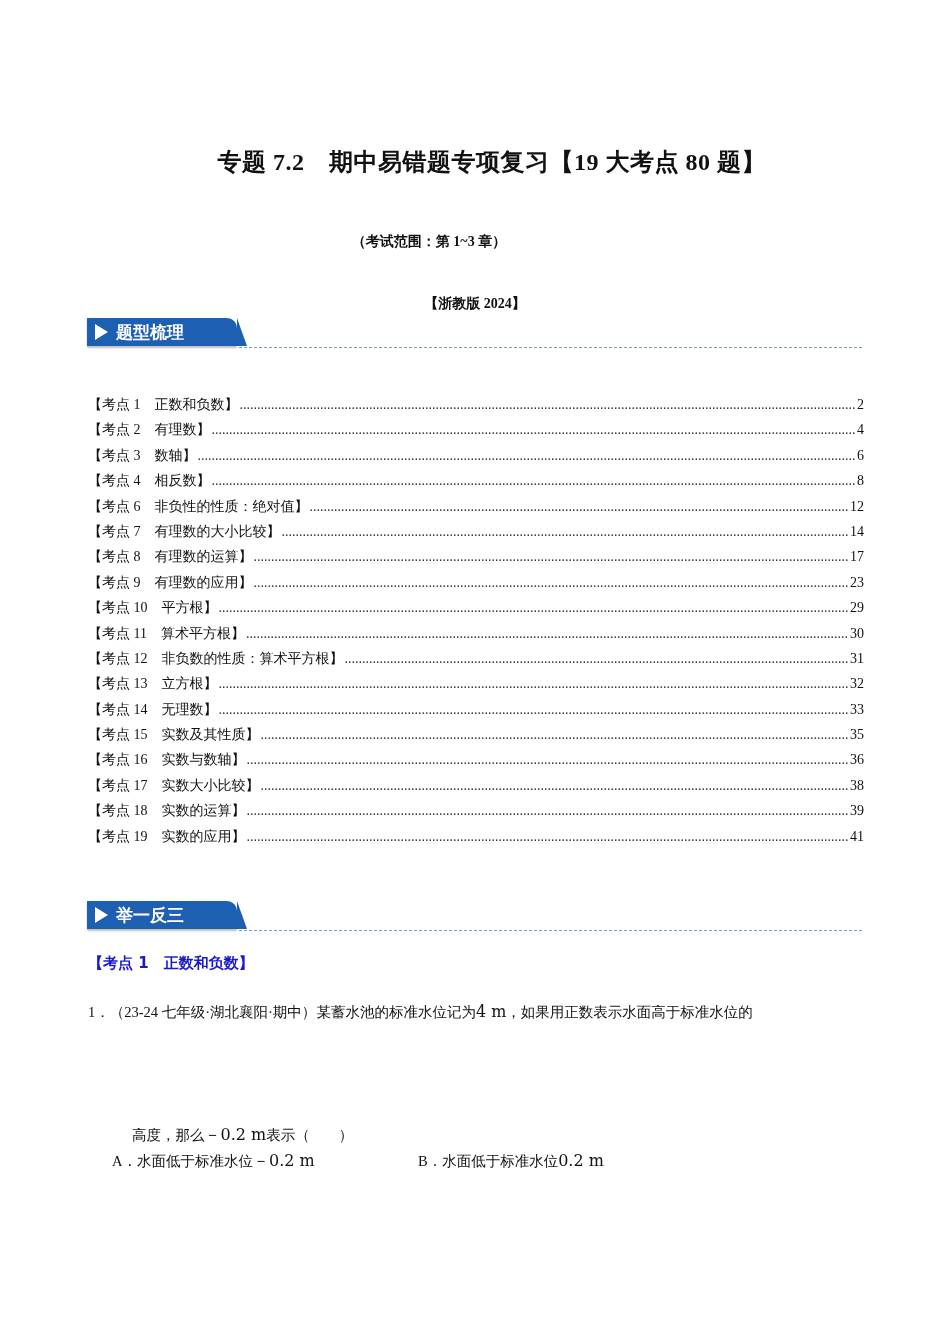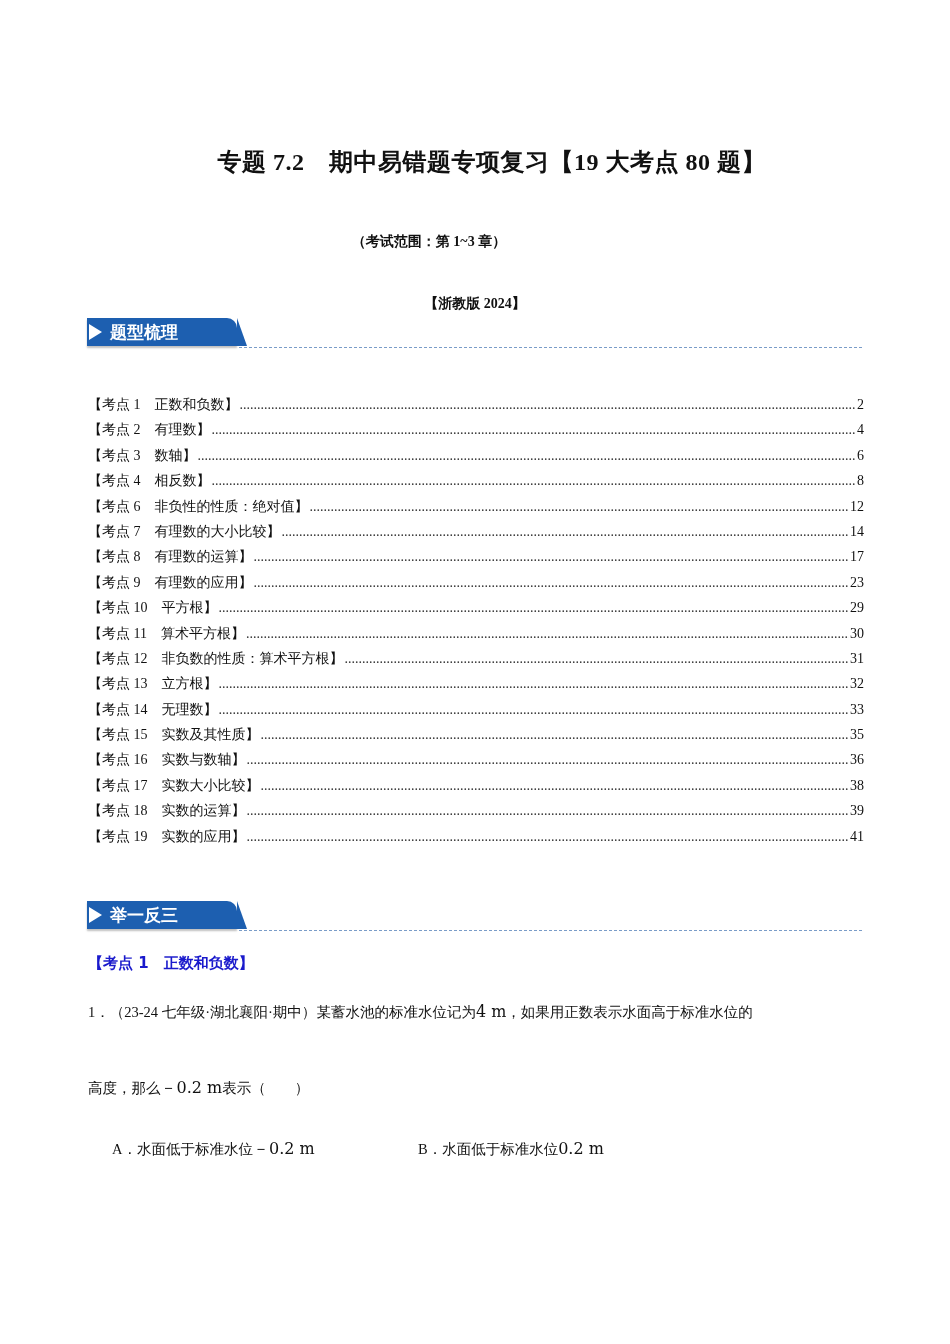--- a/index.html
+++ b/index.html
@@ -7,40 +7,40 @@
          font-family: "Liberation Serif", "DejaVu Serif", serif; color: #111; }
   .title { position: absolute; top: 146px; left: 0; width: 766px; text-align: right;
            font-size: 24px; font-weight: bold; letter-spacing: 0.5px; }
   .subtitle { position: absolute; top: 233px; left: 0; width: 858px; text-align: center;
               font-size: 14px; font-weight: bold; }
   .edition { position: absolute; top: 295px; left: 0; width: 950px; text-align: center;
              font-size: 14px; font-weight: bold; }
   .banner { position: absolute; left: 87px; width: 775px; height: 32px; }
   .banner .tab { position: absolute; left: 0; top: 0; height: 28px; width: 150px;
                  background: #1d5fb0; color: #fff; font-family: "DejaVu Sans", sans-serif;
-                 font-weight: bold; font-size: 17px; line-height: 28px; padding-left: 2px;
+                 font-weight: bold; font-size: 17px; line-height: 28px; padding-left: 8px;
                  box-sizing: border-box; border-radius: 0 10px 0 0;
                  box-shadow: 0 2px 2px rgba(0,0,0,0.25); }
   .banner .tab::after { content: ""; position: absolute; right: -10px; top: 0; width: 0; height: 0;
                  border-left: 10px solid #1d5fb0; border-top: 28px solid transparent; }
   .banner .tri { display: inline-block; width: 0; height: 0; border-left: 13px solid #fff;
                  border-top: 8px solid transparent; border-bottom: 8px solid transparent;
                  margin-right: 8px; vertical-align: -2px; }
   .banner .line { position: absolute; left: 152px; right: 0; top: 29px; border-top: 1px dashed #7a9cc8; }
   .toc { position: absolute; left: 88px; top: 396px; width: 776px; }
   .toc-row { display: flex; align-items: baseline; height: 25.4px; font-size: 14px; white-space: nowrap; }
   .toc-row .label { flex: 0 0 auto; }
   .toc-row .dots { flex: 1 1 auto; overflow: hidden; color: #333; letter-spacing: 0px; margin: 0 1px; }
   .toc-row .dots::before { content: "........................................................................................................................................................................................................................................"; }
   .toc-row .page { flex: 0 0 auto; }
   .section-heading { position: absolute; left: 88px; top: 954px; font-size: 15px; font-weight: bold;
                      color: #1a1acc; font-family: "DejaVu Sans", sans-serif; }
   .q-line { position: absolute; left: 88px; font-size: 14.5px; white-space: nowrap; }
   .math { font-family: "DejaVu Serif", serif; font-size: 16px; }
-  .opt { position: absolute; font-size: 14.5px; white-space: nowrap; }
+  .opt { position: absolute; font-size: 14.5px; white-space: nowrap; margin-top: 12px; }
 </style>
 </head>
 <body>
 
 <div class="title">专题 7.2　期中易错题专项复习【19 大考点 80 题】</div>
 <div class="subtitle">（考试范围：第 1~3 章）</div>
 <div class="edition">【浙教版 2024】</div>
 
 <div class="banner" style="top:318px;">
   <div class="tab">
@@ -148,21 +148,21 @@
   </div>
   <div class="line"></div>
 </div>
 
 <div class="section-heading">【考点 1　正数和负数】</div>
 
 <div class="q-line" style="top:1002px;">
   <span>1．</span><span>（23-24 七年级·湖北襄阳·期中）</span><span>某蓄水池的标准水位记为</span><span class="math">4 m</span><span>，如果用正数表示水面高于标准水位的</span>
 </div>
 
-<div class="q-line" style="top:1078px;">
+<div class="q-line" style="top:1125px;margin-left:44px;">
   <span>高度，那么</span><span class="math">－0.2 m</span><span>表示（　　）</span>
 </div>
 
 <div class="opt" style="left:112px; top:1139px;">
   <span>A．</span><span>水面低于标准水位</span><span class="math">－0.2 m</span>
 </div>
 <div class="opt" style="left:418px; top:1139px;">
   <span>B．</span><span>水面低于标准水位</span><span class="math">0.2 m</span>
 </div>
 

